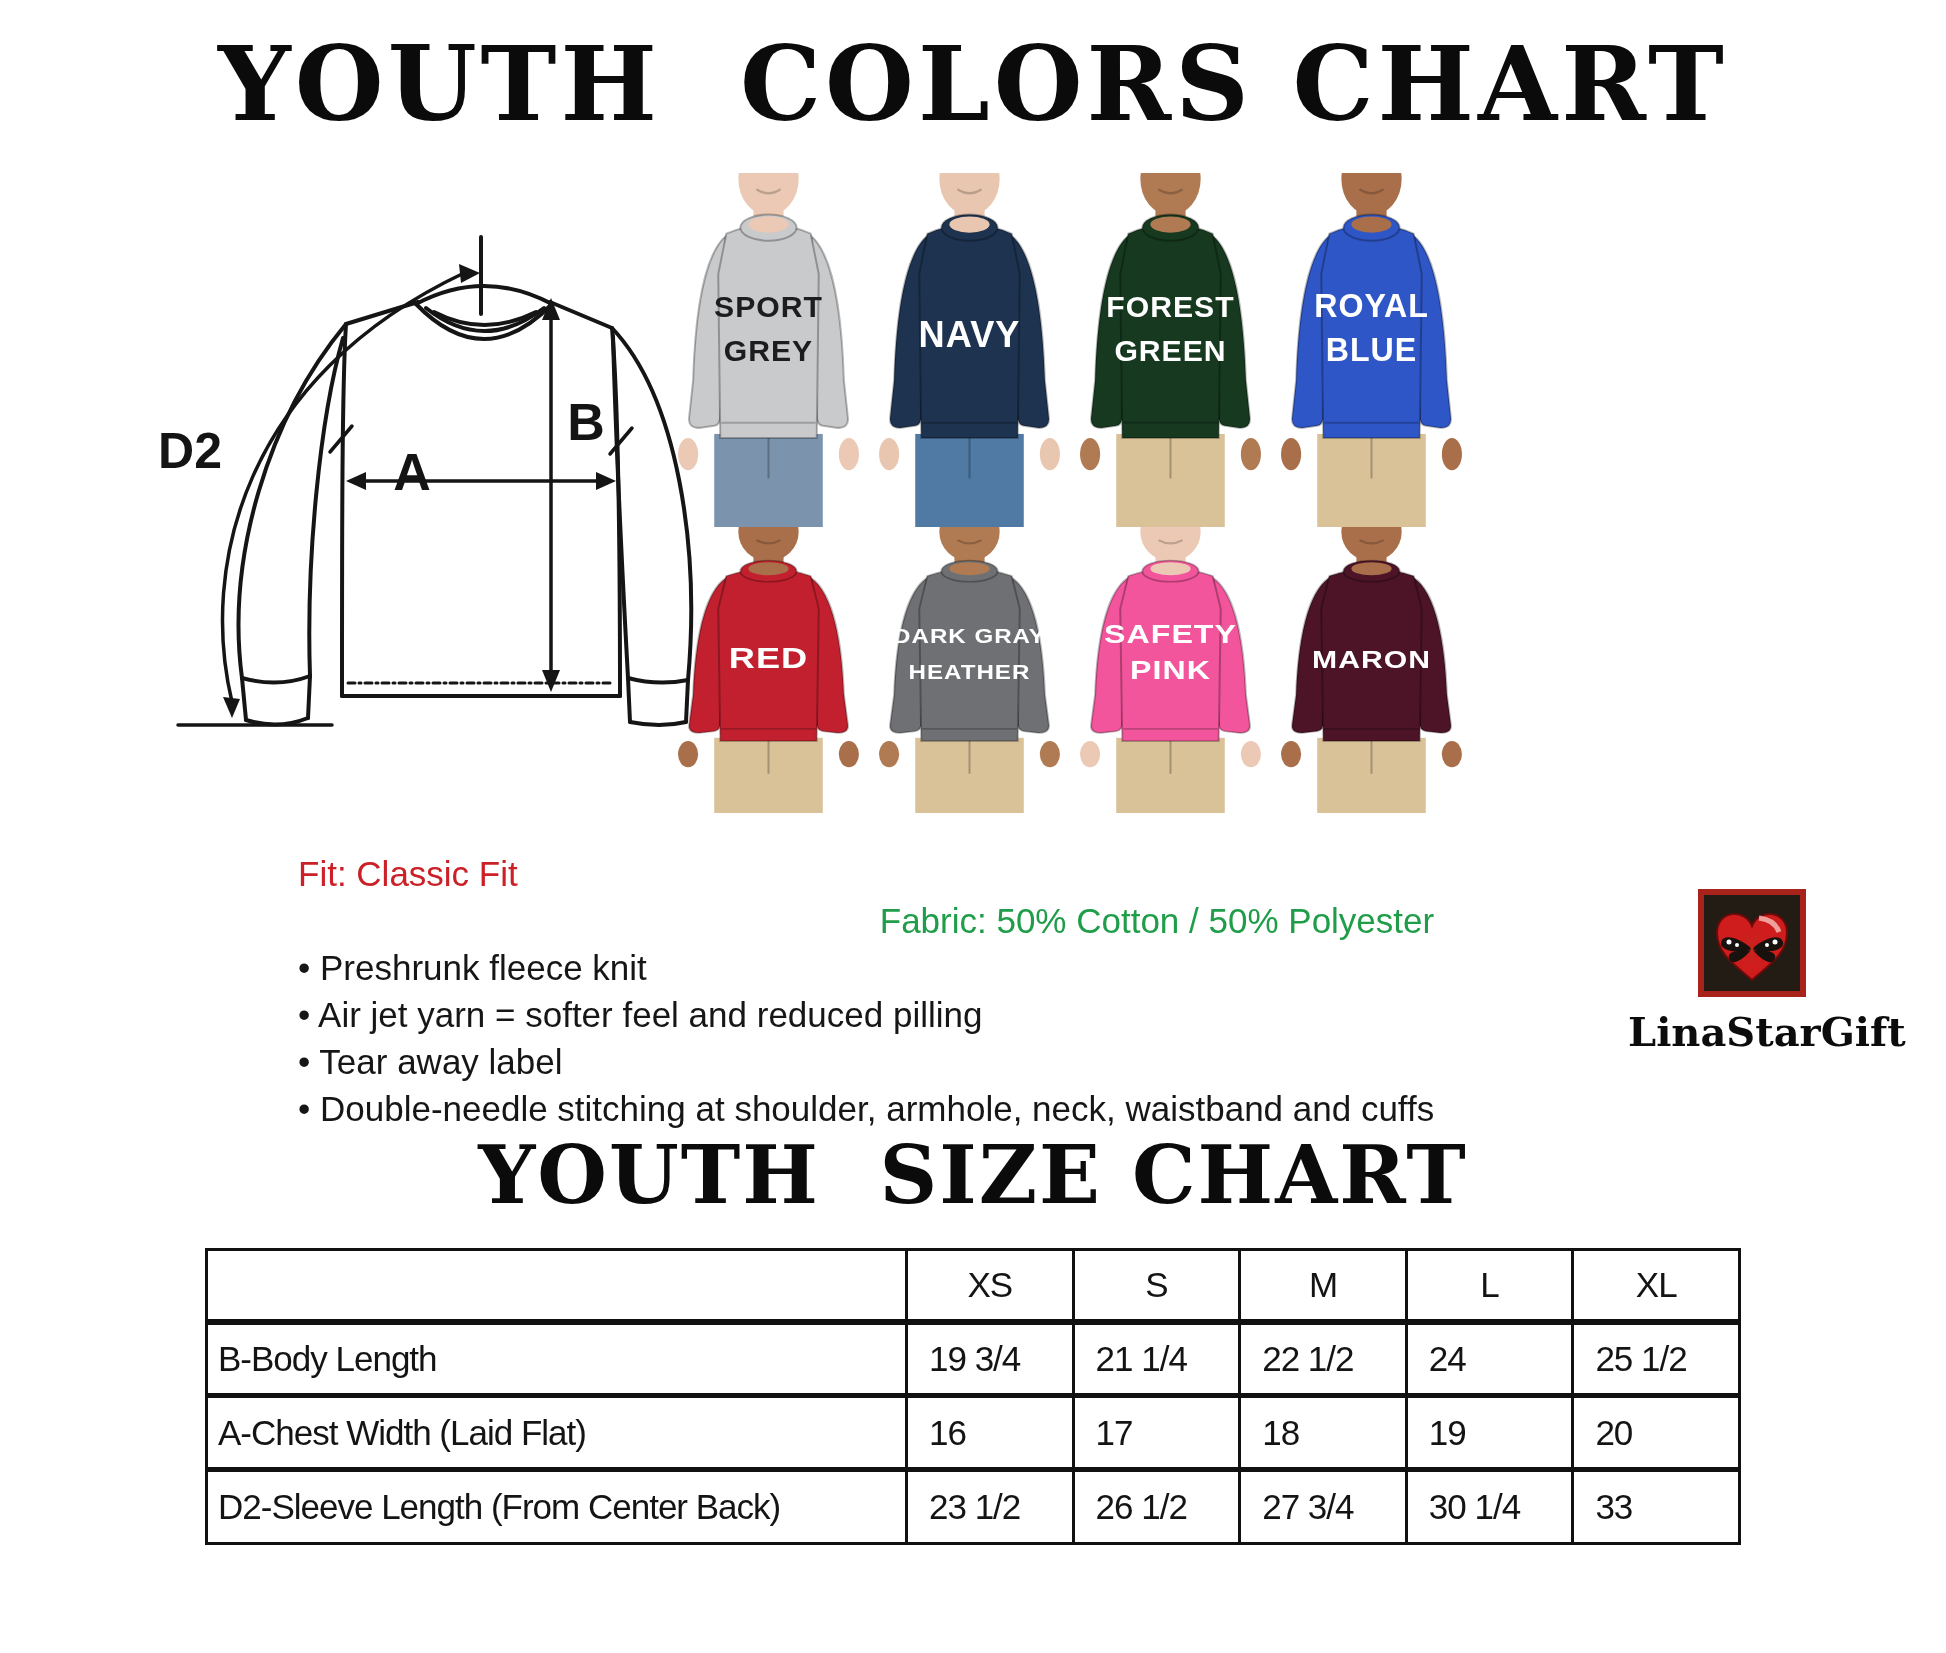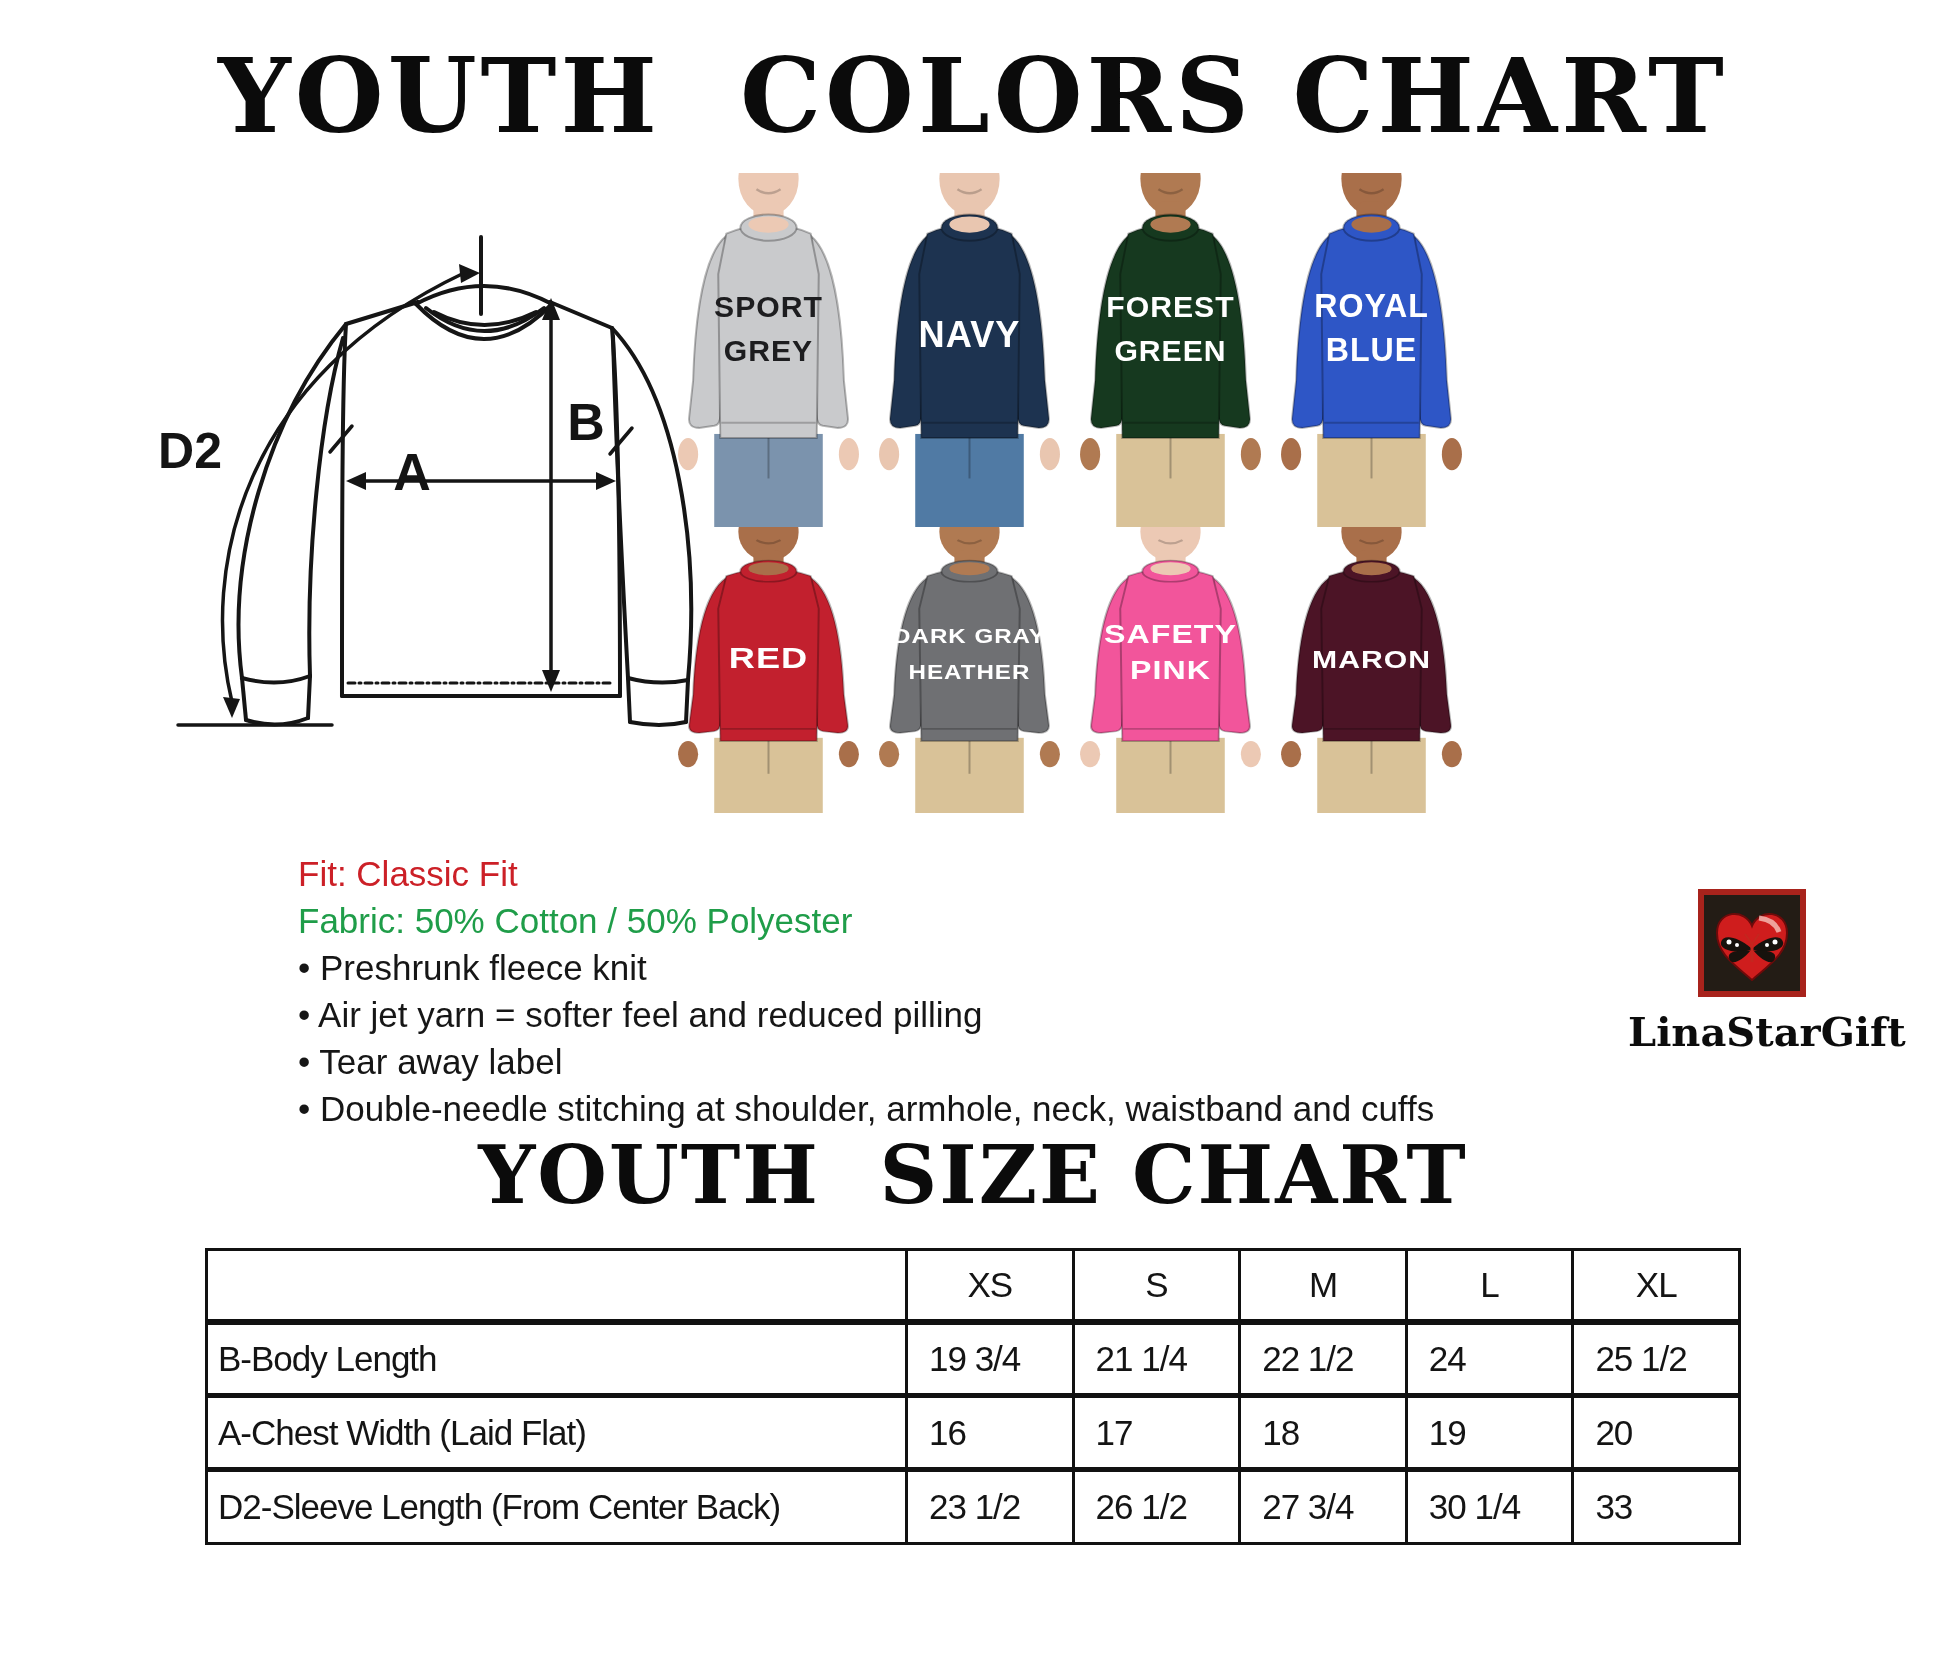--- a/index.html
+++ b/index.html
@@ -1,34 +1,34 @@
 <!DOCTYPE html>
 <html><head>
 <meta charset="utf-8">
 <style>
   html,body{margin:0;padding:0;background:#ffffff;}
   .page{position:relative;width:1946px;height:1653px;background:#fff;overflow:hidden;
         font-family:"Liberation Sans",sans-serif;color:#111;}
-  .main-title{position:absolute;top:36px;left:0;width:100%;margin:0;text-align:center;
+  .main-title{position:absolute;top:24px;left:0;width:100%;margin:0;text-align:center;
         font-family:"DejaVu Serif",serif;font-weight:900;font-size:102px;letter-spacing:4px;
         white-space:pre;color:#0b0b0b;}
   .size-title{position:absolute;top:1128px;left:0;width:100%;margin:0;text-align:center;
         font-family:"DejaVu Serif",serif;font-weight:900;font-size:80px;letter-spacing:2px;
         white-space:pre;color:#0b0b0b;}
   .diagram{position:absolute;left:150px;top:228px;width:545px;height:505px;}
   .diagram text{font-family:"Liberation Sans",sans-serif;font-weight:bold;fill:#141414;stroke:none;}
   .shirt-grid{position:absolute;left:668px;top:173px;display:grid;
         grid-template-columns:repeat(4,201px);grid-template-rows:354px 286px;}
   .shirt-card{width:201px;overflow:hidden;}
   .shirt-card svg{width:100%;height:100%;display:block;}
   .shirt-label-line{font-family:"Liberation Sans",sans-serif;font-weight:bold;letter-spacing:1px;}
   .details{position:absolute;left:298px;top:850px;font-size:35px;line-height:47px;color:#161616;}
   .details p{margin:0;white-space:pre;}
   .fit-line{color:#cc2027;}
-  .fabric-line{color:#1f9d49;}
+  .fabric-line{color:#1f9d49;text-align:right;}
   .brand{position:absolute;left:1628px;top:888px;width:248px;text-align:center;}
   .brand svg{width:110px;height:110px;display:block;margin:0 auto;}
   .brand-name{font-family:"DejaVu Serif",serif;font-weight:900;font-size:40px;margin-top:10px;color:#0c0c0c;}
   table.size-chart{position:absolute;left:205px;top:1248px;width:1536px;height:297px;
         border-collapse:collapse;table-layout:fixed;font-size:35px;letter-spacing:-1px;color:#141414;
         border:1px solid #f97316;}
   table.size-chart th,table.size-chart td{border:3px solid #111;font-weight:normal;vertical-align:middle;}
   table.size-chart thead tr{height:72px;}
   table.size-chart tbody tr{height:74px;}
   table.size-chart thead th{border-bottom:6px solid #111;text-align:center;}

